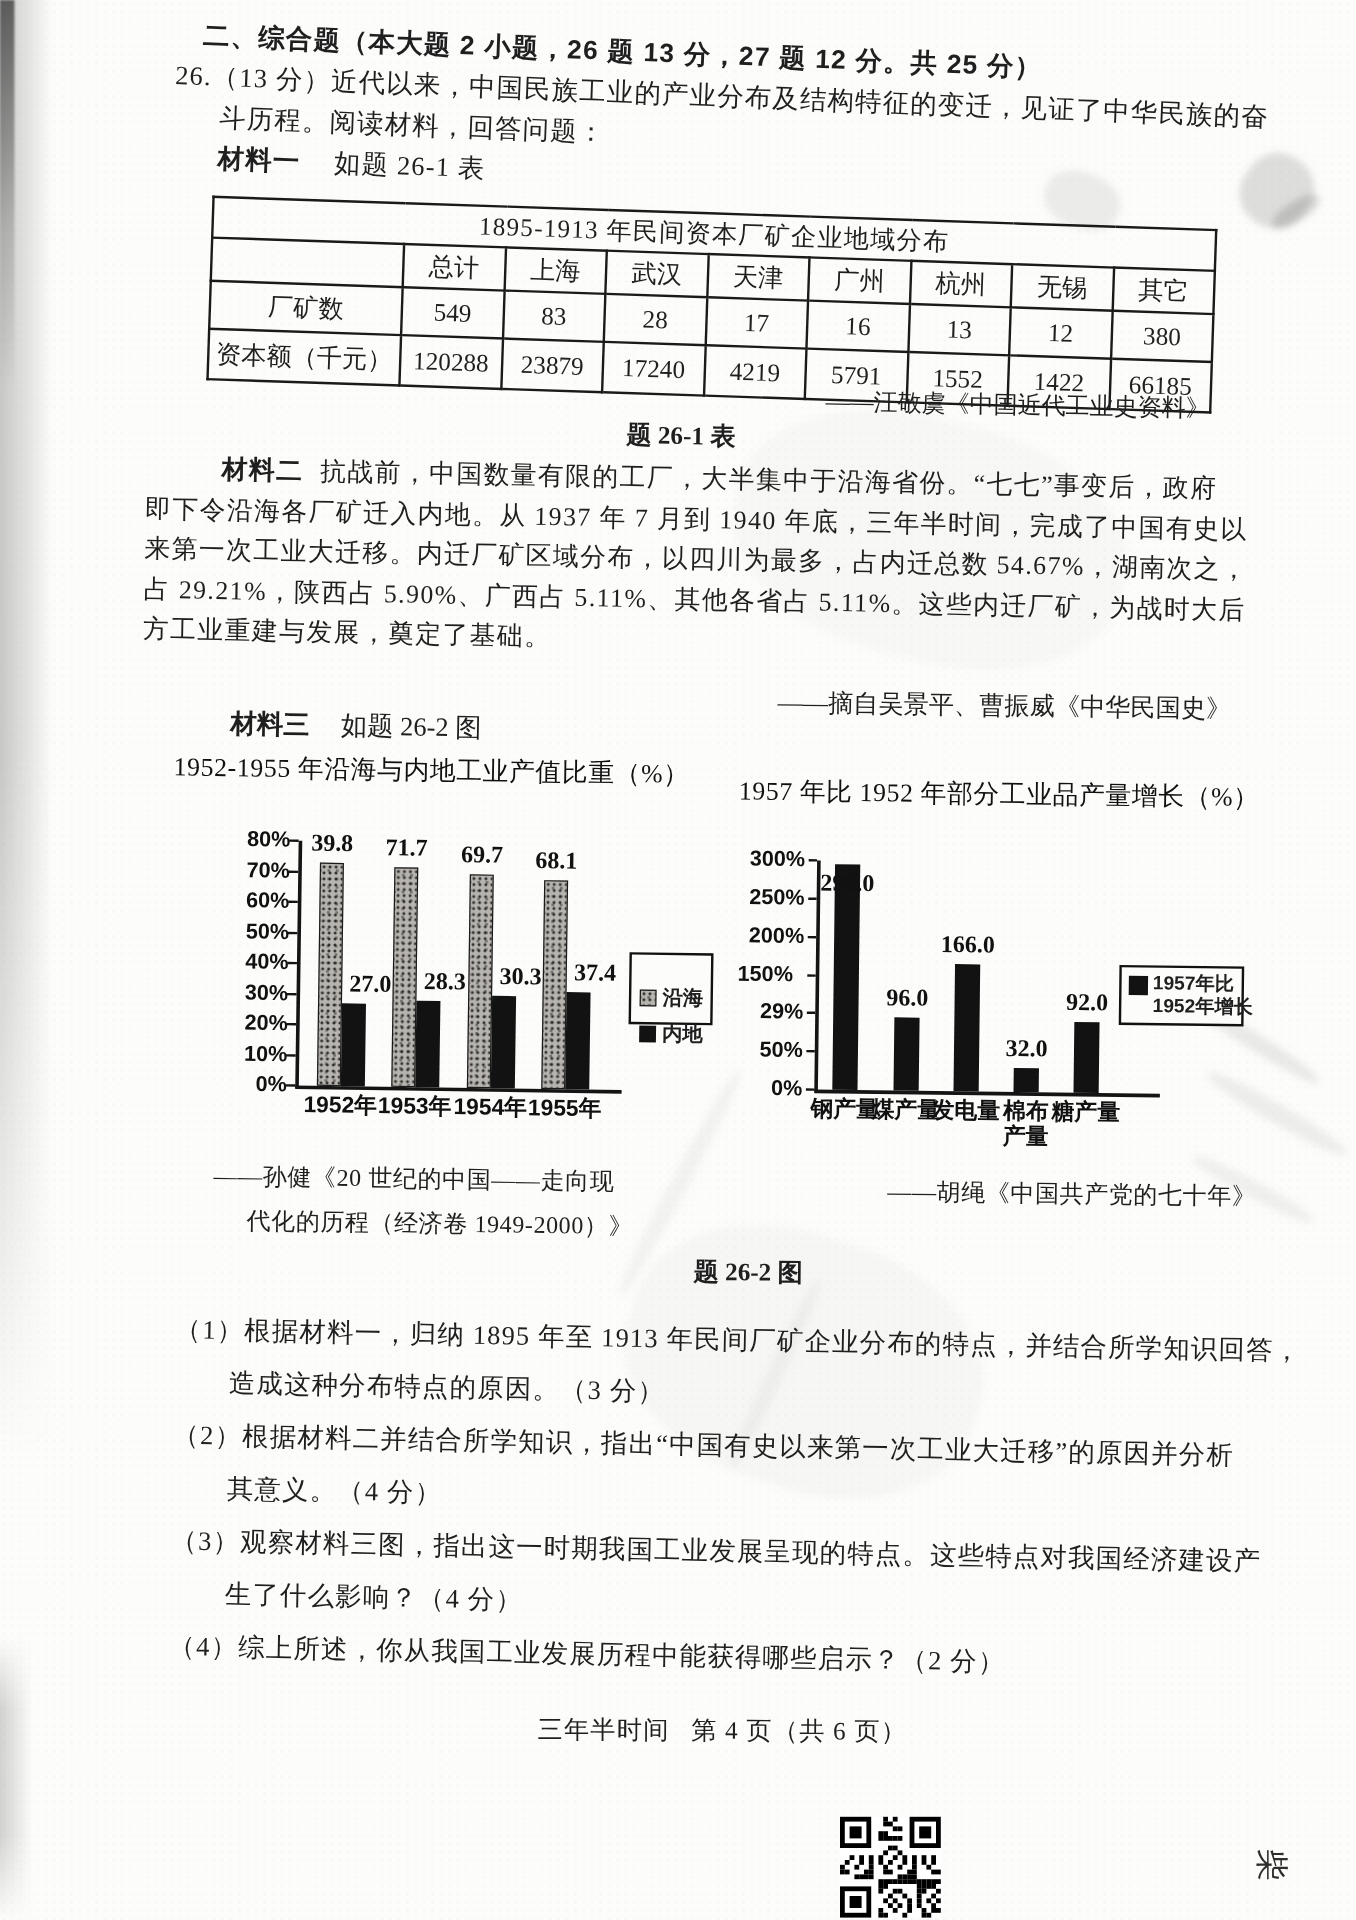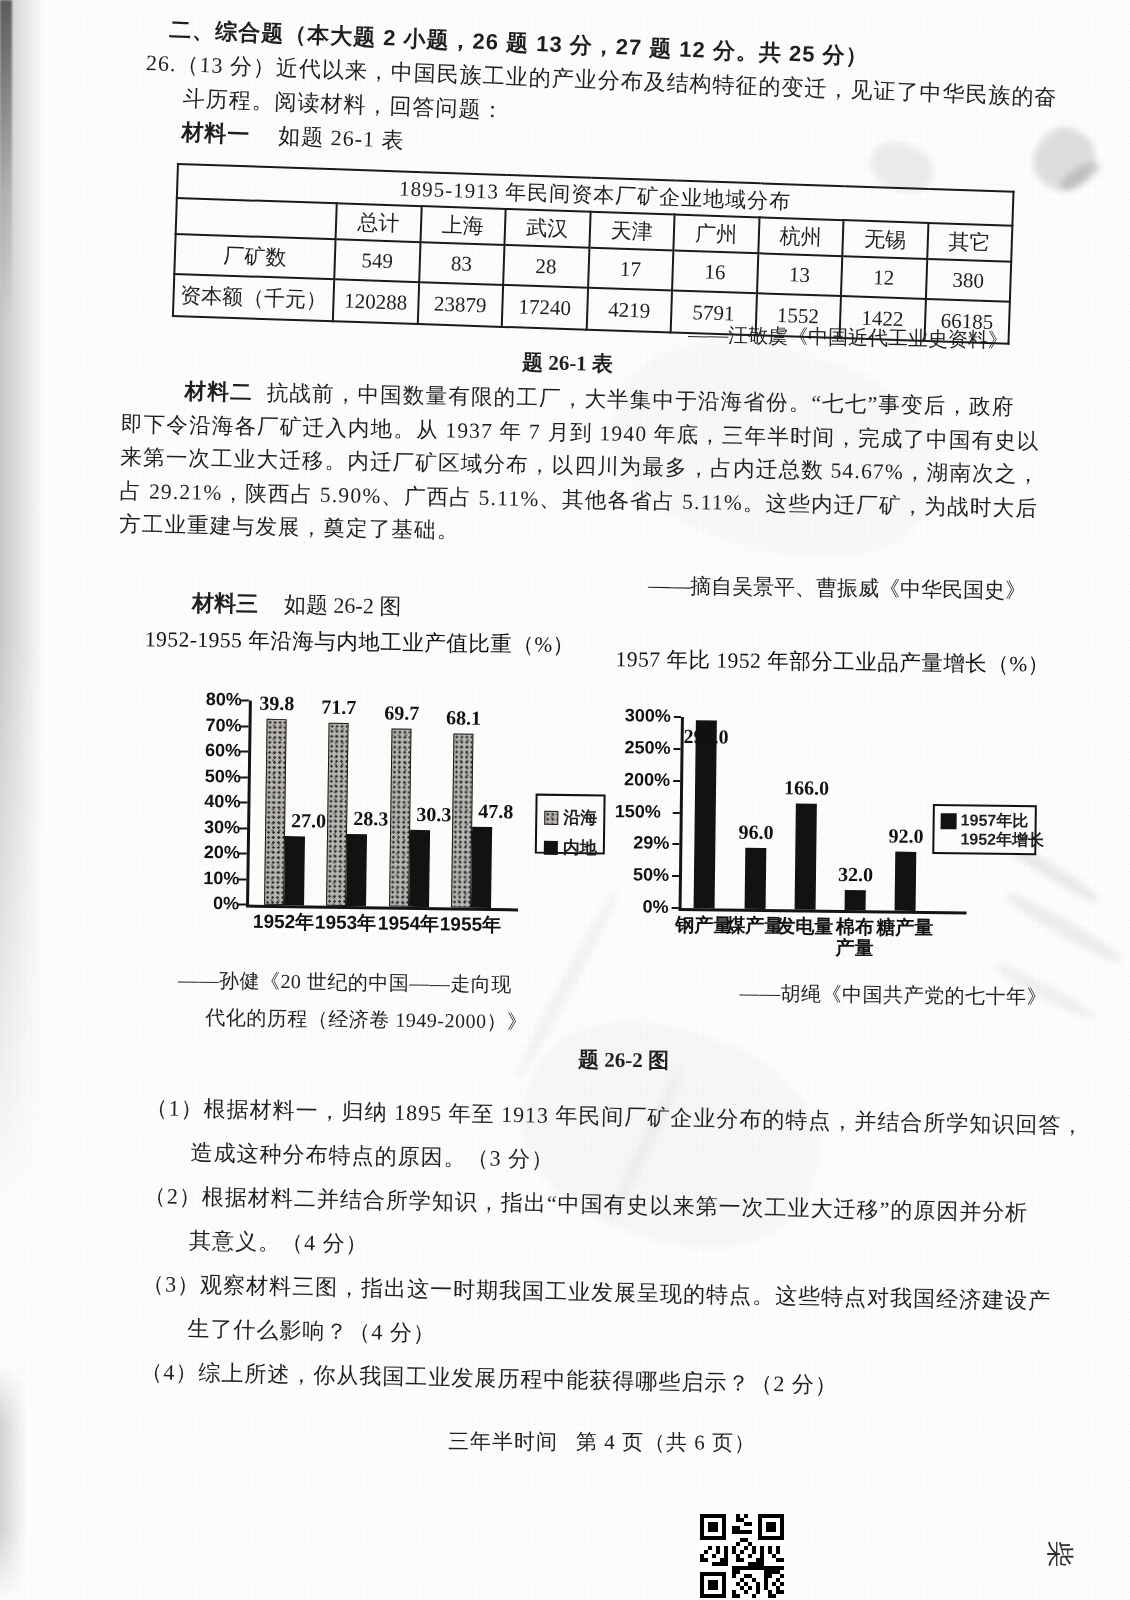--- a/index.html
+++ b/index.html
@@ -68,21 +68,21 @@
   .axis{position:absolute;background:#141414;}
   .bar{position:absolute;}
   .bar-coastal{
     background-color:#b7b4af;
     background-image:radial-gradient(rgba(25,25,25,.85) 1px, transparent 1.5px),
                      radial-gradient(rgba(70,70,70,.6) 1px, transparent 1.5px);
     background-size:5px 5px,7px 7px;background-position:0 0,3px 2px;
     border:1.5px solid #1a1a1a;box-sizing:border-box;}
   .bar-inland{background:#121212;}
   .legend-box{position:absolute;border:2.5px solid #111;background:rgba(252,252,250,.92);box-sizing:border-box;}
-  #c1-legend{left:403px;top:168px;width:70px;height:60px;padding:10px 0 0 7px;}
+  #c1-legend{left:392px;top:168px;width:70px;height:60px;padding:24px 0 0 7px;}
   #c1-legend .lg-row{display:flex;align-items:center;margin-bottom:7px;}
   #c1-legend .sw{width:14px;height:14px;margin-right:5px;flex:none;}
   #c1-legend span.lbl{font-family:"Liberation Sans",sans-serif;font-weight:700;font-size:17px;}
   #c2-legend{left:335px;top:172px;width:104px;height:50px;padding:4px 3px 0 6px;display:flex;}
   #c2-legend .sw{width:16px;height:16px;margin:3px 4px 0 0;flex:none;background:#121212;}
   #c2-legend .lg-lines{font-family:"Liberation Sans",sans-serif;font-weight:700;font-size:16px;line-height:19px;white-space:nowrap;}
   .chart-source{position:absolute;font-size:20px;white-space:nowrap;letter-spacing:.5px;}
 
   #fig2-caption{left:578px;top:1046px;font-size:21px;font-weight:700;transform:rotate(.5deg);}
 
@@ -235,21 +235,21 @@
       <div class="val-label" style="left: 206.5px; top: 183.835px; width: 64px;">28.3</div>
       <div class="x-label" style="left: 176.75px; top: 289px; width: 76px;">1953年</div>
       <div class="bar bar-coastal" style="left: 258px; top: 105.265px; width: 20px; height: 177.735px;"></div>
       <div class="bar bar-inland" style="left: 277.5px; top: 205.735px; width: 20px; height: 77.265px;"></div>
       <div class="val-label" style="left: 236px; top: 78.265px; width: 64px;">69.7</div>
       <div class="val-label" style="left: 269.5px; top: 178.735px; width: 64px;">30.3</div>
       <div class="x-label" style="left: 239.75px; top: 289px; width: 76px;">1954年</div>
       <div class="bar bar-coastal" style="left: 320px; top: 109.345px; width: 20px; height: 173.655px;"></div>
       <div class="bar bar-inland" style="left: 339.5px; top: 201.655px; width: 20px; height: 81.345px;"></div>
       <div class="val-label" style="left: 298px; top: 82.345px; width: 64px;">68.1</div>
-      <div class="val-label" style="left: 331.5px; top: 174.655px; width: 64px;">47.8</div>
+      <div class="val-label" style="left: 331.5px; top: 174.655px; width: 64px;">37.4</div>
       <div class="x-label" style="left: 301.75px; top: 289px; width: 76px;">1955年</div>
     </div>
 
   <div id="chart2" class="abs rot chart-block">
     <div class="chart-title" style="left:16px;top:16px;">1957 年比 1952 年部分工业品产量增长（%）</div>
     <div id="c2-plot"></div>
     <div id="c2-legend" class="legend-box">
       <span class="sw"></span>
       <div class="lg-lines">
         <div>1957年比</div>

